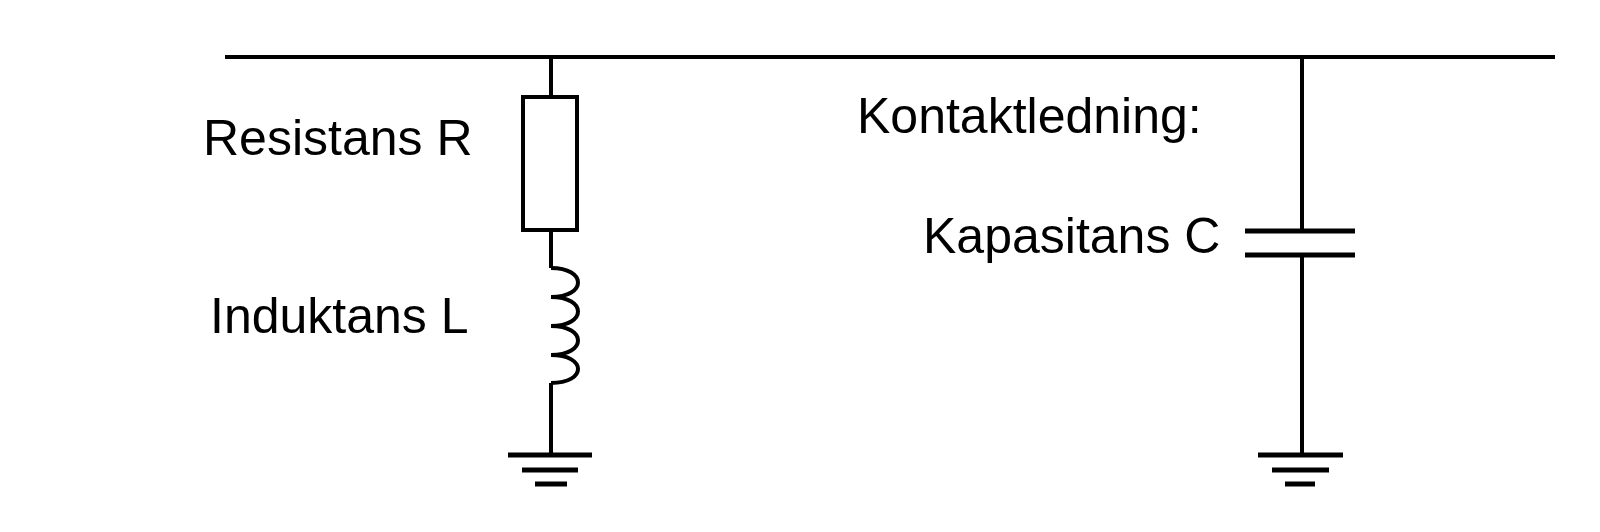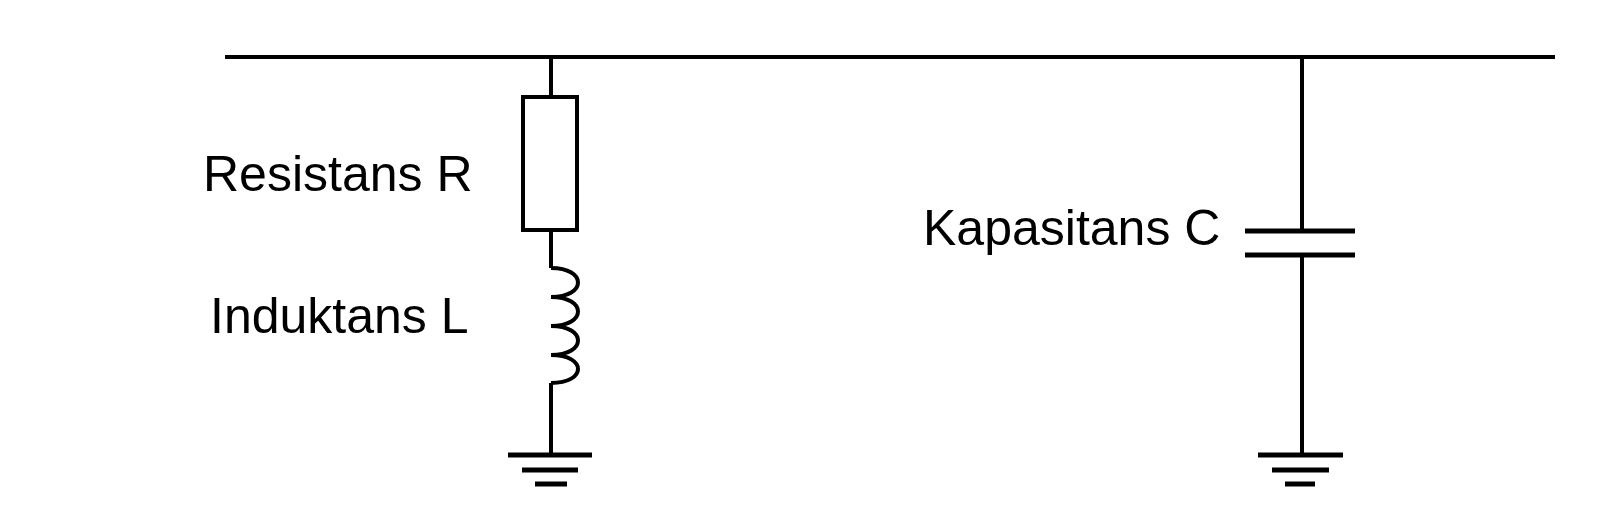--- a/index.html
+++ b/index.html
@@ -24,25 +24,25 @@
   }
   .diagram-label {
     position: absolute;
     font-size: 50px;
     line-height: 1;
     font-weight: 400;
     color: #000000;
     white-space: nowrap;
     letter-spacing: 0px;
   }
-  .lbl-resistor     { left: 203px; top: 113px; margin-top: 36px; }
+  .lbl-resistor     { left: 203px; top: 113px; }
   .lbl-converter    { left: 28px;  top: 223px; }
   .lbl-inductor     { left: 210px; top: 291px; }
   .lbl-catenary     { left: 857px; top: 91px;  }
-  .lbl-capacitor    { left: 923px; top: 203px; }
+  .lbl-capacitor    { left: 923px; top: 211px; }
   .wire   { stroke: #000000; stroke-width: 4; fill: none; }
   .plate  { stroke: #000000; stroke-width: 5; fill: none; }
   .gnd    { stroke: #000000; stroke-width: 5; fill: none; }
   .boxsym { stroke: #000000; stroke-width: 4; fill: #ffffff; }
 </style>
 </head>
 <body>
 
 <div class="stage">
 
@@ -84,16 +84,17 @@
       <line class="gnd" x1="1272" y1="470" x2="1329" y2="470"></line>
       <line class="gnd" x1="1285" y1="484" x2="1315" y2="484"></line>
     </g>
   </svg>
 
   <div class="diagram-label lbl-resistor">Resistans R</div>
 
 
   <div class="diagram-label lbl-inductor">Induktans L</div>
 
+  <div class="diagram-label lbl-catenary">Kontaktledning:</div>
 
   <div class="diagram-label lbl-capacitor">Kapasitans C</div>
 
 </div>
 
 </body></html>

